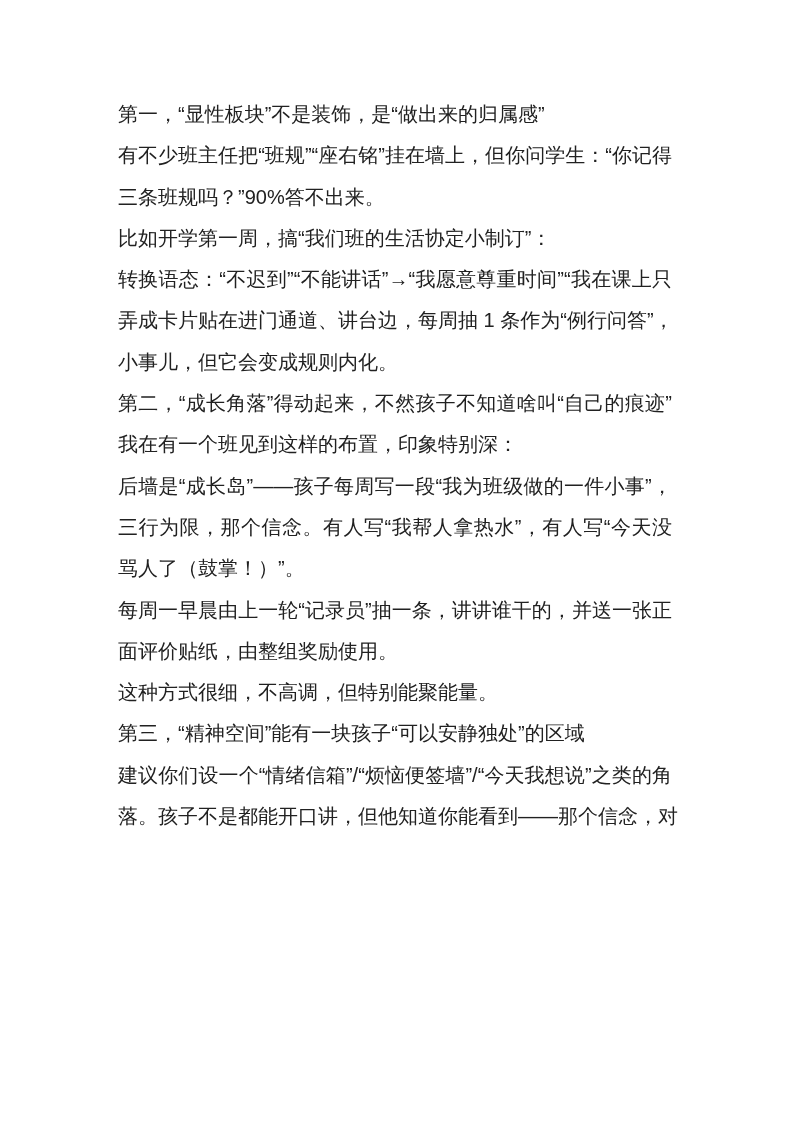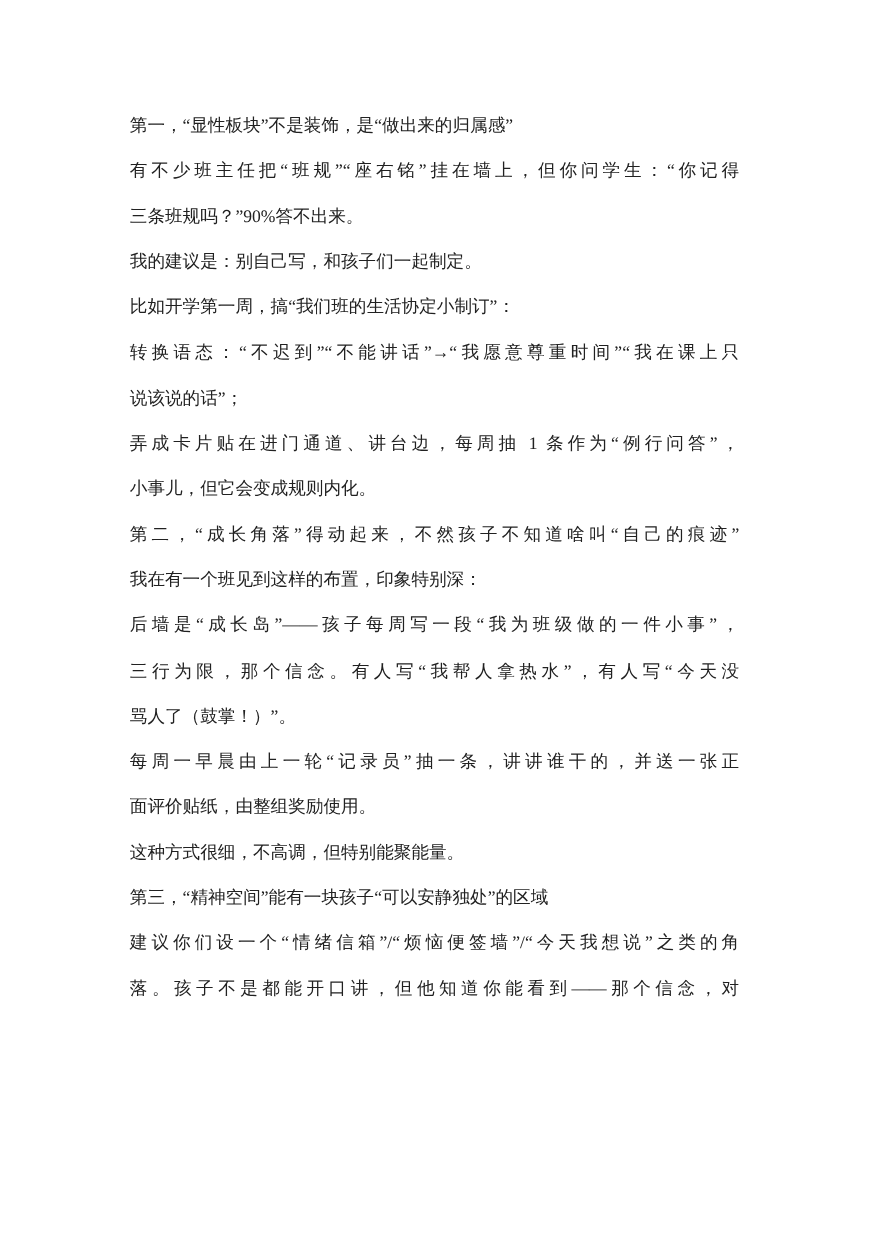--- a/index.html
+++ b/index.html
@@ -12,22 +12,22 @@
     width: 793px;
     height: 1122px;
     background: #ffffff;
     overflow: hidden;
   }
   .text-block {
     position: absolute;
     left: 118px;
     top: 94px;
     width: 554px;
-    font-family: Liberation Serif, serif;
-    font-size: 16px;
+    font-family: Liberation Sans, sans-serif;
+    font-size: 20px;
     line-height: 41.3px;
     color: #212121;
     font-weight: 400;
   }
   .line {
     height: 41.3px;
     white-space: nowrap;
     text-align: left;
   }
   .line.fill {
@@ -36,24 +36,22 @@
   }
 </style>
 </head>
 <body>
 
 <div class="page">
   <div class="text-block" id="text-block">
       <div class="line">第一，“显性板块”不是装饰，是“做出来的归属感”</div>
       <div class="line fill">有不少班主任把“班规”“座右铭”挂在墙上，但你问学生：“你记得</div>
       <div class="line">三条班规吗？”90%答不出来。</div>
-      <div class="line">我的建议是：别自己写，和孩子们一起制定。</div>
       <div class="line">比如开学第一周，搞“我们班的生活协定小制订”：</div>
       <div class="line fill">转换语态：“不迟到”“不能讲话”→“我愿意尊重时间”“我在课上只</div>
-      <div class="line">说该说的话”；</div>
       <div class="line fill">弄成卡片贴在进门通道、讲台边，每周抽 1 条作为“例行问答”，</div>
       <div class="line">小事儿，但它会变成规则内化。</div>
       <div class="line fill">第二，“成长角落”得动起来，不然孩子不知道啥叫“自己的痕迹”</div>
       <div class="line">我在有一个班见到这样的布置，印象特别深：</div>
       <div class="line fill">后墙是“成长岛”——孩子每周写一段“我为班级做的一件小事”，</div>
       <div class="line fill">三行为限，那个信念。有人写“我帮人拿热水”，有人写“今天没</div>
       <div class="line">骂人了（鼓掌！）”。</div>
       <div class="line fill">每周一早晨由上一轮“记录员”抽一条，讲讲谁干的，并送一张正</div>
       <div class="line">面评价贴纸，由整组奖励使用。</div>
       <div class="line">这种方式很细，不高调，但特别能聚能量。</div>

